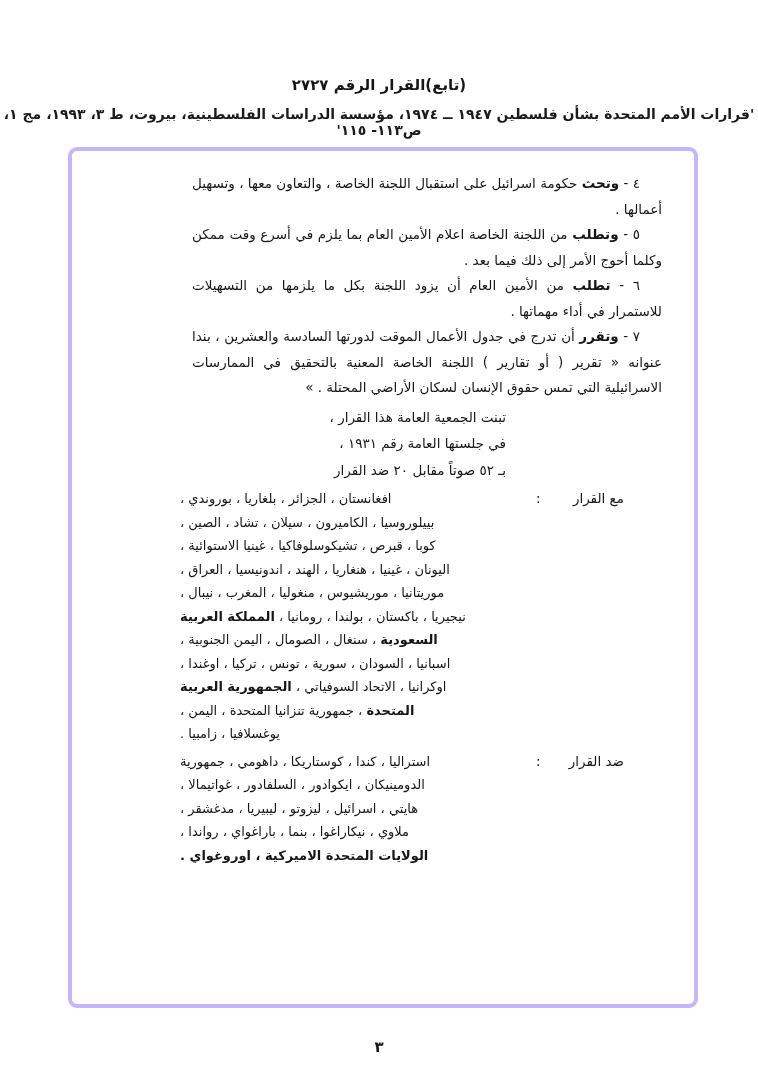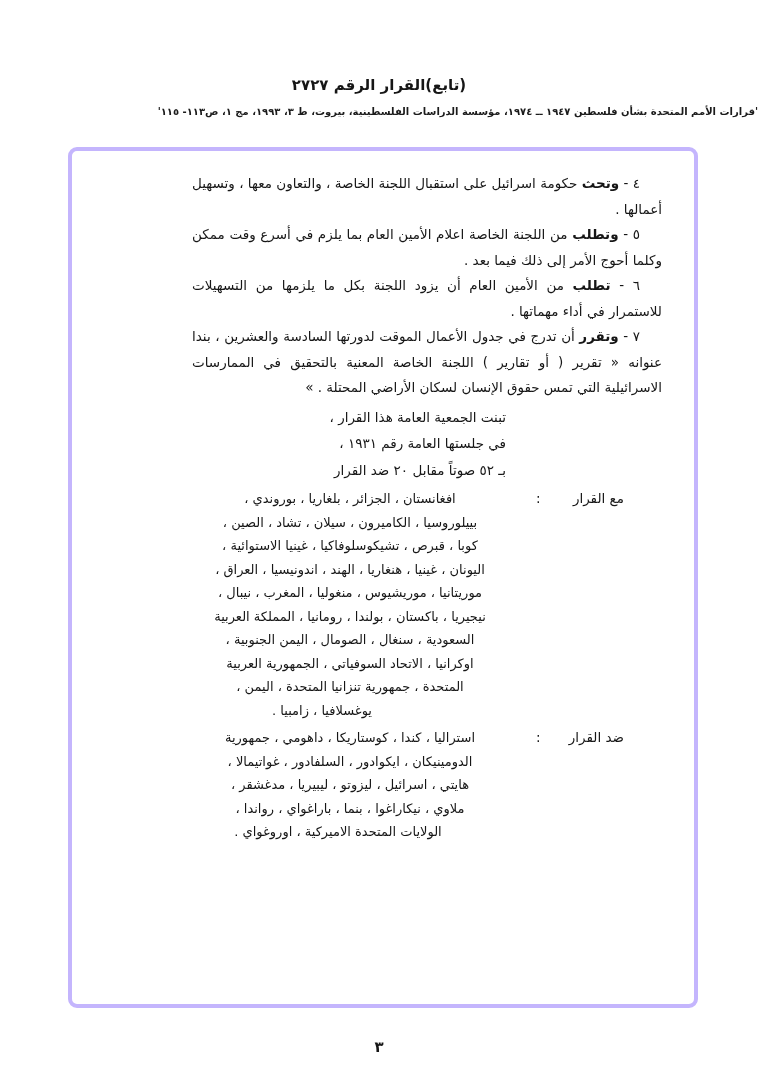--- a/index.html
+++ b/index.html
@@ -9,21 +9,21 @@
     font-family:"DejaVu Sans",sans-serif;
     overflow:hidden;
   }
   .doc-title{
     position:absolute;top:76px;left:0;width:758px;
     text-align:center;font-size:15px;font-weight:700;
     letter-spacing:.2px;
   }
   .doc-citation{
     position:absolute;top:106px;left:0;width:758px;
-    text-align:right;font-size:10px;font-weight:700;
+    text-align:center;font-size:14px;font-weight:700;
     color:#1b1b1b;
   }
   .green-box{
     position:absolute;left:68px;top:147px;width:630px;height:861px;
     box-sizing:border-box;
     border:4px solid #c4b5fd;border-radius:9px;
     padding:20px 32px 0 20px;
     direction:rtl;overflow:hidden;
   }
   .paras{width:470px;}
@@ -43,22 +43,22 @@
   .vote-row{
     display:flex;align-items:flex-start;
     margin:4px 38px 0 0;
   }
   .vote-label{
     display:flex;justify-content:space-between;
     width:88px;flex-shrink:0;margin-left:16px;
     font-size:13.5px;line-height:23.5px;font-weight:400;
   }
   .vote-lines{width:340px;font-size:13px;line-height:23.5px;}
-  .vline{text-align:center;white-space:nowrap;}
-  .vline b{font-weight:400;}
+  .vline{text-align:left;white-space:nowrap;}
+  .vline b{font-weight:700;}
   .vline.ind-lg{padding-right:56px;}
   .vline.ind-sm{padding-right:24px;}
   .footer-num{
     position:absolute;top:1038px;left:0;width:758px;
     text-align:center;font-size:15px;font-weight:700;
   }
 </style>
 </head>
 <body>
 
@@ -86,20 +86,21 @@
       <span>:</span>
     </div>
     <div class="vote-lines">
       <div class="vline"><span>افغانستان ، الجزائر ، بلغاريا ، بوروندي ،</span><b></b><span></span></div>
       <div class="vline"><span>بييلوروسيا ، الكاميرون ، سيلان ، تشاد ، الصين ،</span><b></b><span></span></div>
       <div class="vline"><span>كوبا ، قبرص ، تشيكوسلوفاكيا ، غينيا الاستوائية ،</span><b></b><span></span></div>
       <div class="vline"><span>اليونان ، غينيا ، هنغاريا ، الهند ، اندونيسيا ، العراق ،</span><b></b><span></span></div>
       <div class="vline"><span>موريتانيا ، موريشيوس ، منغوليا ، المغرب ، نيبال ،</span><b></b><span></span></div>
       <div class="vline"><span>نيجيريا ، باكستان ، بولندا ، رومانيا ، </span><b>المملكة العربية</b><span></span></div>
       <div class="vline"><span></span><b>السعودية</b><span> ، سنغال ، الصومال ، اليمن الجنوبية ،</span></div>
+      <div class="vline"><span>اسبانيا ، السودان ، سورية ، تونس ، تركيا ، اوغندا ،</span><b></b><span></span></div>
       <div class="vline"><span>اوكرانيا ، الاتحاد السوفياتي ، </span><b>الجمهورية العربية</b><span></span></div>
       <div class="vline"><span></span><b>المتحدة</b><span> ، جمهورية تنزانيا المتحدة ، اليمن ،</span></div>
       <div class="vline ind-lg"><span>يوغسلافيا ، زامبيا .</span><b></b><span></span></div>
     </div>
   </div>
 
   <div class="vote-row">
     <div class="vote-label">
       <span>ضد القرار</span>
       <span>:</span>

